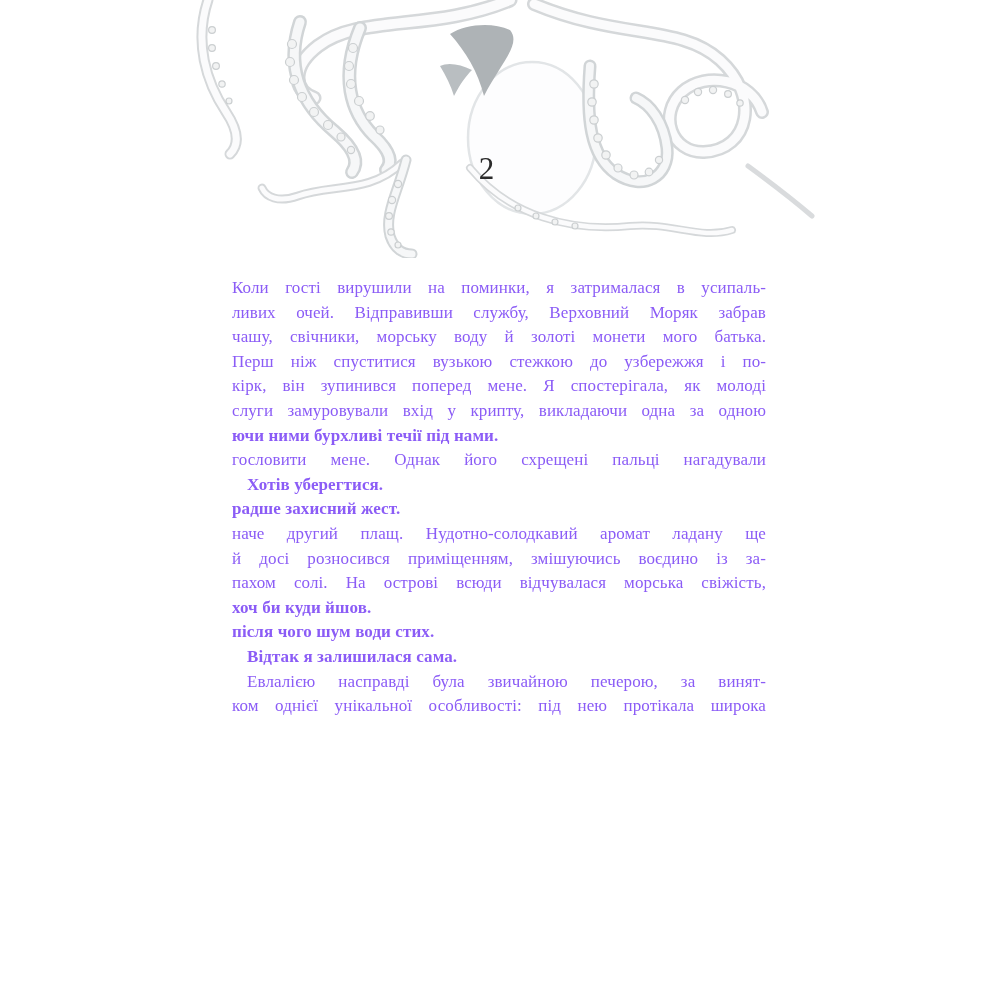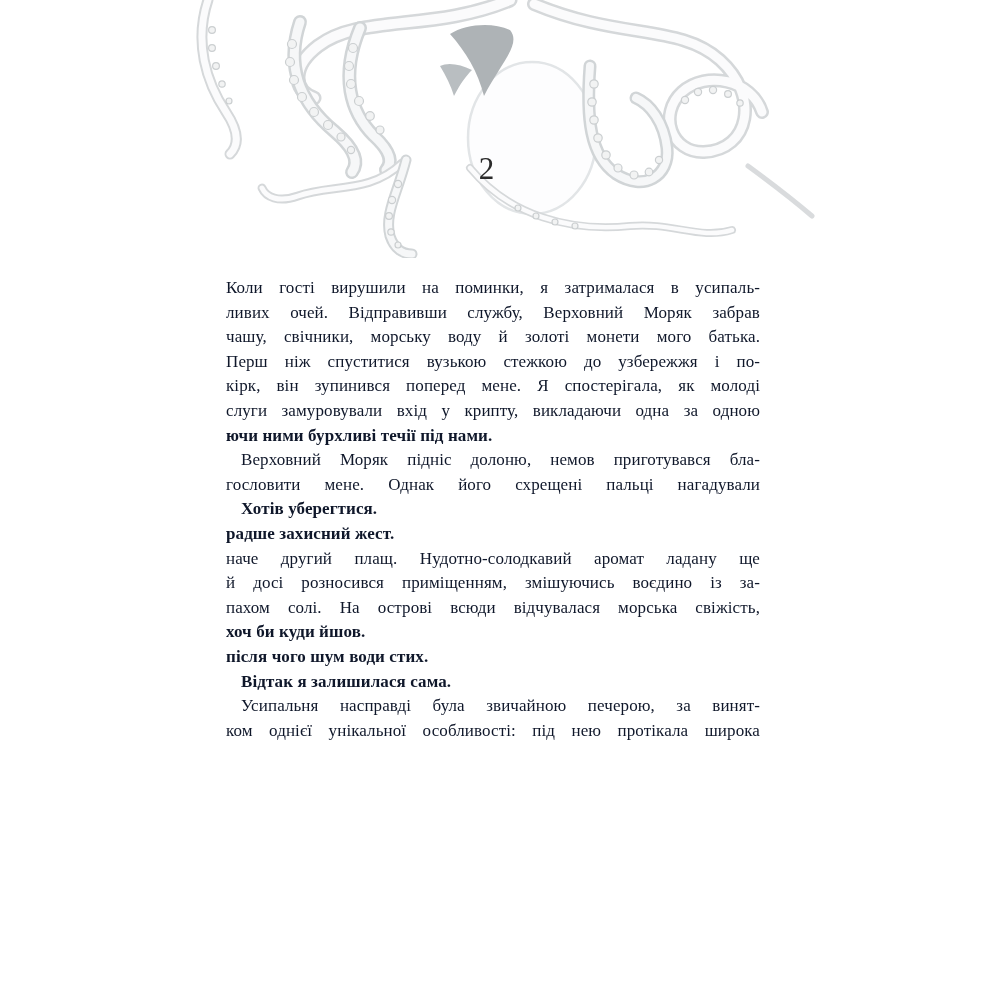--- a/index.html
+++ b/index.html
@@ -30,26 +30,26 @@
     width: 534px;
     text-align: center;
     font-size: 31px;
     line-height: 34px;
     font-weight: 400;
     color: #2b2b2b;
     letter-spacing: 1px;
   }
   .chapter-text {
     position: absolute;
-    left: 226px;
+    left: 232px;
     top: 276px;
     width: 534px;
     font-size: 17px;
     line-height: 24.6px;
-    color: #0f172a;
+    color: #8b5cf6;
     letter-spacing: 0.1px;
   }
   .line {
     text-align: justify;
     text-align-last: justify;
     white-space: normal;
   }
   .line.end {
     text-align-last: left;
     font-weight: bold;
@@ -156,27 +156,26 @@
   <div class="chapter-number">2</div>
 
   <div class="chapter-text">
       <div class="line">Коли гості вирушили на поминки, я затрималася в усипаль-</div>
       <div class="line">ливих очей. Відправивши службу, Верховний Моряк забрав</div>
       <div class="line">чашу, свічники, морську воду й золоті монети мого батька.</div>
       <div class="line">Перш ніж спуститися вузькою стежкою до узбережжя і по-</div>
       <div class="line">кірк, він зупинився поперед мене. Я спостерігала, як молоді</div>
       <div class="line">слуги замуровували вхід у крипту, викладаючи одна за одною</div>
       <div class="line end">ючи ними бурхливі течії під нами.</div>
-      <div class="line indent">Верховний Моряк підніс долоню, немов приготувався бла-</div>
       <div class="line">гословити мене. Однак його схрещені пальці нагадували</div>
       <div class="line indent end">Хотів уберегтися.</div>
       <div class="line end">радше захисний жест.</div>
       <div class="line">наче другий плащ. Нудотно-солодкавий аромат ладану ще</div>
       <div class="line">й досі розносився приміщенням, змішуючись воєдино із за-</div>
       <div class="line">пахом солі. На острові всюди відчувалася морська свіжість,</div>
       <div class="line end">хоч би куди йшов.</div>
       <div class="line end">після чого шум води стих.</div>
       <div class="line indent end">Відтак я залишилася сама.</div>
-      <div class="line indent">Усипальня насправді була звичайною печерою, за винят-</div>
+      <div class="line indent">Евлалією насправді була звичайною печерою, за винят-</div>
       <div class="line">ком однієї унікальної особливості: під нею протікала широка</div>
     </div>
 
 </div>
 
 </body></html>

